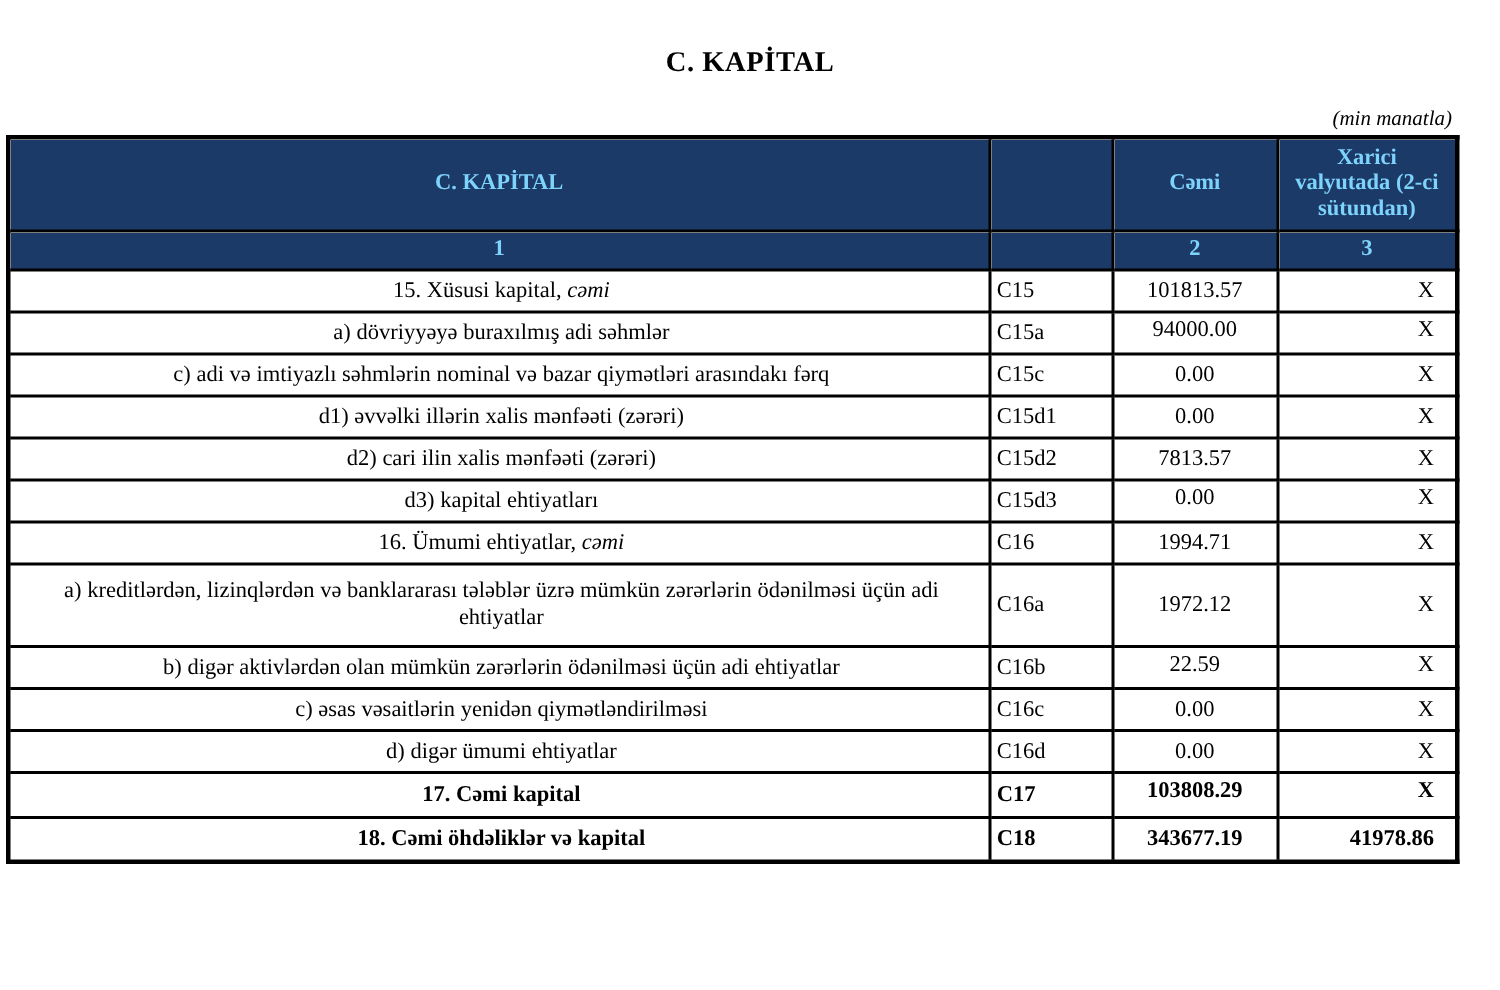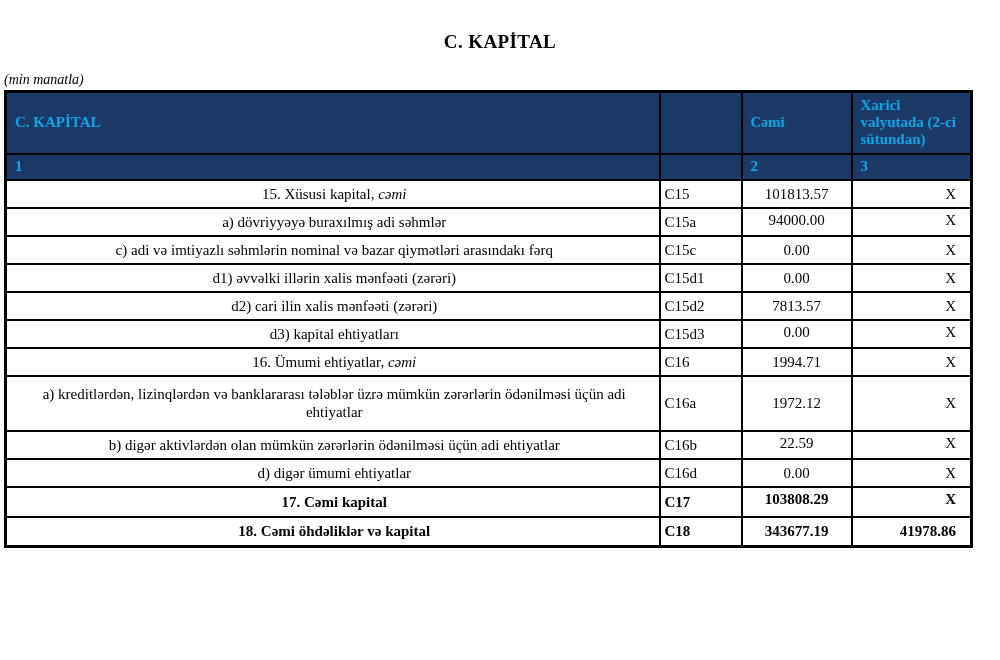--- a/index.html
+++ b/index.html
@@ -7,31 +7,31 @@
   html,body { margin:0; padding:0; background:#fff; }
   .page {
     width:1000px; height:660px; background:#fff; overflow:hidden;
     font-family:"Liberation Serif","DejaVu Serif",serif; color:#000; position:relative;margin-top:17px;
   }
   .title {
     margin:0; padding-top:14px; text-align:center;
     font-size:19px; font-weight:bold; letter-spacing:.4px;
   }
   .note {
-    width:964px; margin:19px 0 2px 4px; text-align:left;
+    width:964px; margin:19px 0 2px 4px; text-align:right;
     font-style:italic; font-size:14px;
   }
   table.cap {
     border-collapse:collapse; table-layout:fixed;
     width:966px; margin-left:4px; border:3px solid var(--ink);
   }
   th, td { border:2px solid var(--ink); overflow:hidden; }
   thead th {
-    background:var(--navy); color:#0ea5e9; font-weight:bold;
-    text-align:left; vertical-align:middle; font-size:15px; padding:2px 8px;
+    background:var(--navy); color:#7dd3fc; font-weight:bold;
+    text-align:center; vertical-align:middle; font-size:15px; padding:2px 8px;
   }
   tr.head-row { height:62px; }
   tr.num-row { height:26px; }
   tbody tr { height:28px; }
   tbody tr.tall { height:55px; }
   tbody tr.totrow { height:30px; }
   tbody tr.totrow td { font-weight:bold; }
   tbody td { font-size:15px; vertical-align:middle; padding:1px 4px; line-height:1.2; }
   td.c-label { text-align:center; padding-left:9px; padding-right:6px; }
   td.c-code { text-align:left; }
@@ -117,20 +117,26 @@
           <td class="c-total">1972.12</td>
           <td class="c-foreign">X</td>
         </tr>
         <tr>
           <td class="c-label"><span>b) digər aktivlərdən olan mümkün zərərlərin ödənilməsi üçün adi ehtiyatlar</span></td>
           <td class="c-code">C16b</td>
           <td class="c-total raised">22.59</td>
           <td class="c-foreign raised">X</td>
         </tr>
         <tr>
+          <td class="c-label"><span>c) əsas vəsaitlərin yenidən qiymətləndirilməsi</span></td>
+          <td class="c-code">C16c</td>
+          <td class="c-total">0.00</td>
+          <td class="c-foreign">X</td>
+        </tr>
+        <tr>
           <td class="c-label"><span>d) digər ümumi ehtiyatlar</span></td>
           <td class="c-code">C16d</td>
           <td class="c-total">0.00</td>
           <td class="c-foreign">X</td>
         </tr>
         <tr class="totrow">
           <td class="c-label"><span>17. Cəmi kapital</span></td>
           <td class="c-code">C17</td>
           <td class="c-total raised">103808.29</td>
           <td class="c-foreign raised">X</td>

